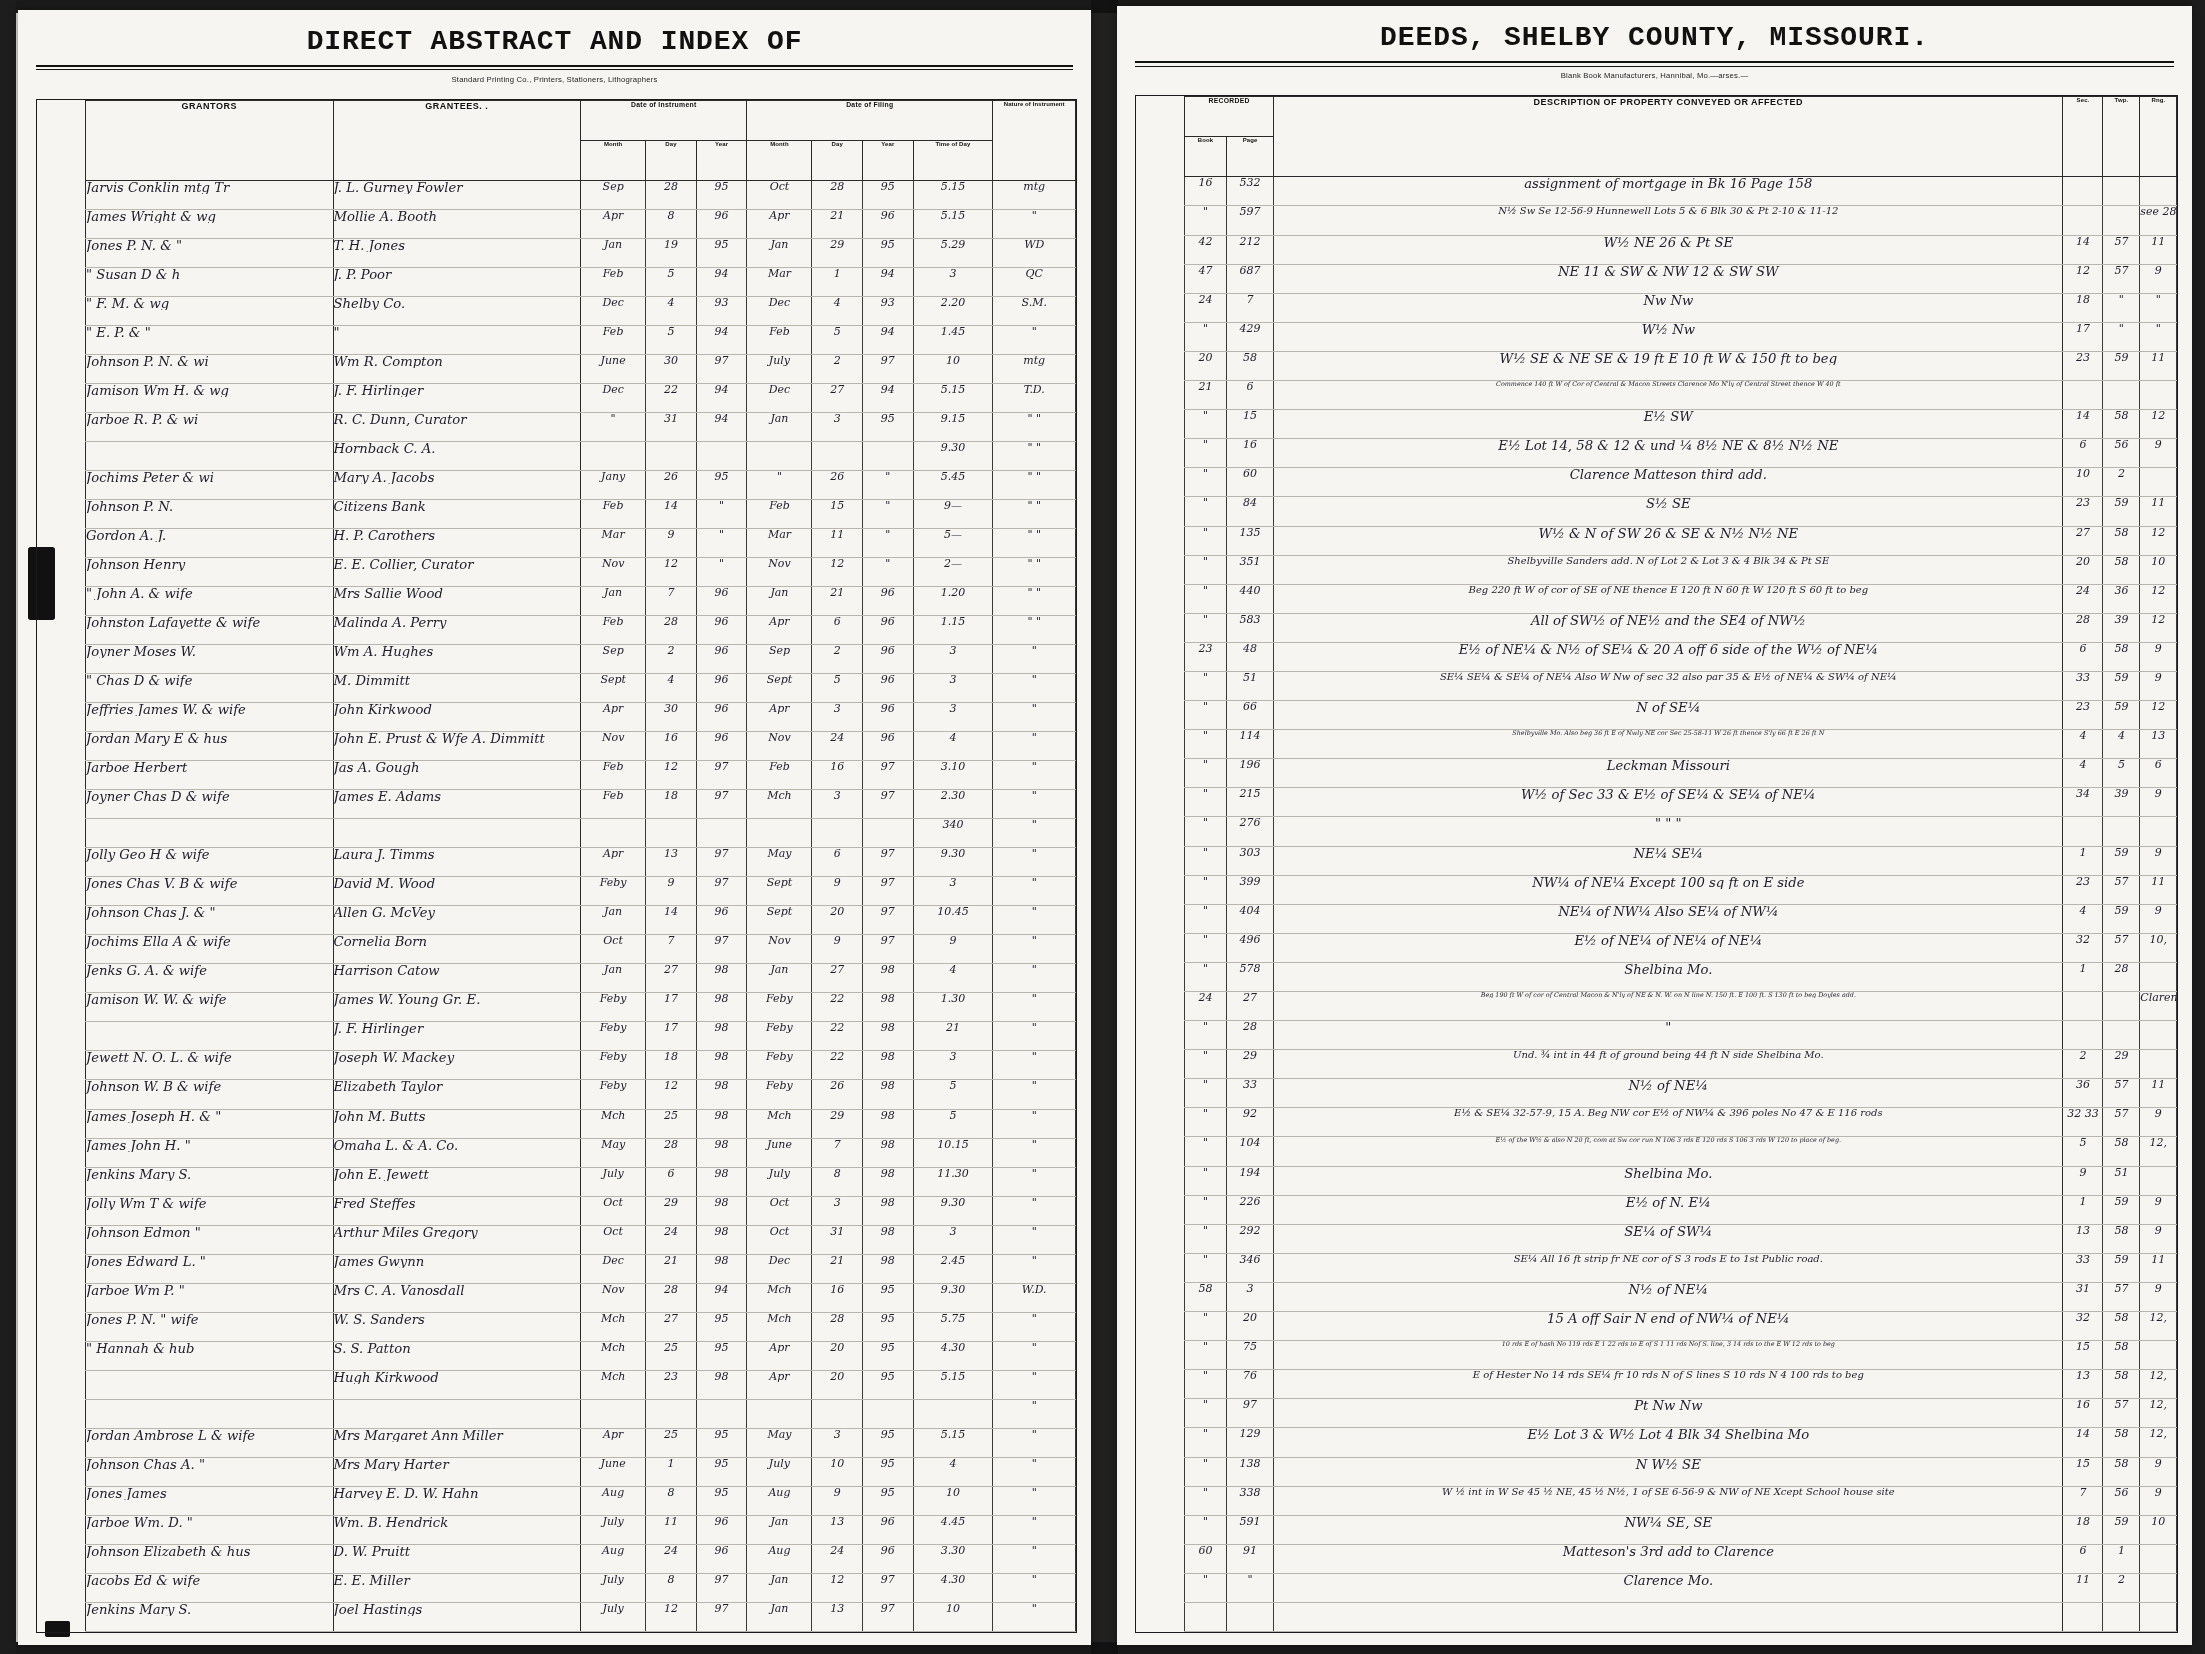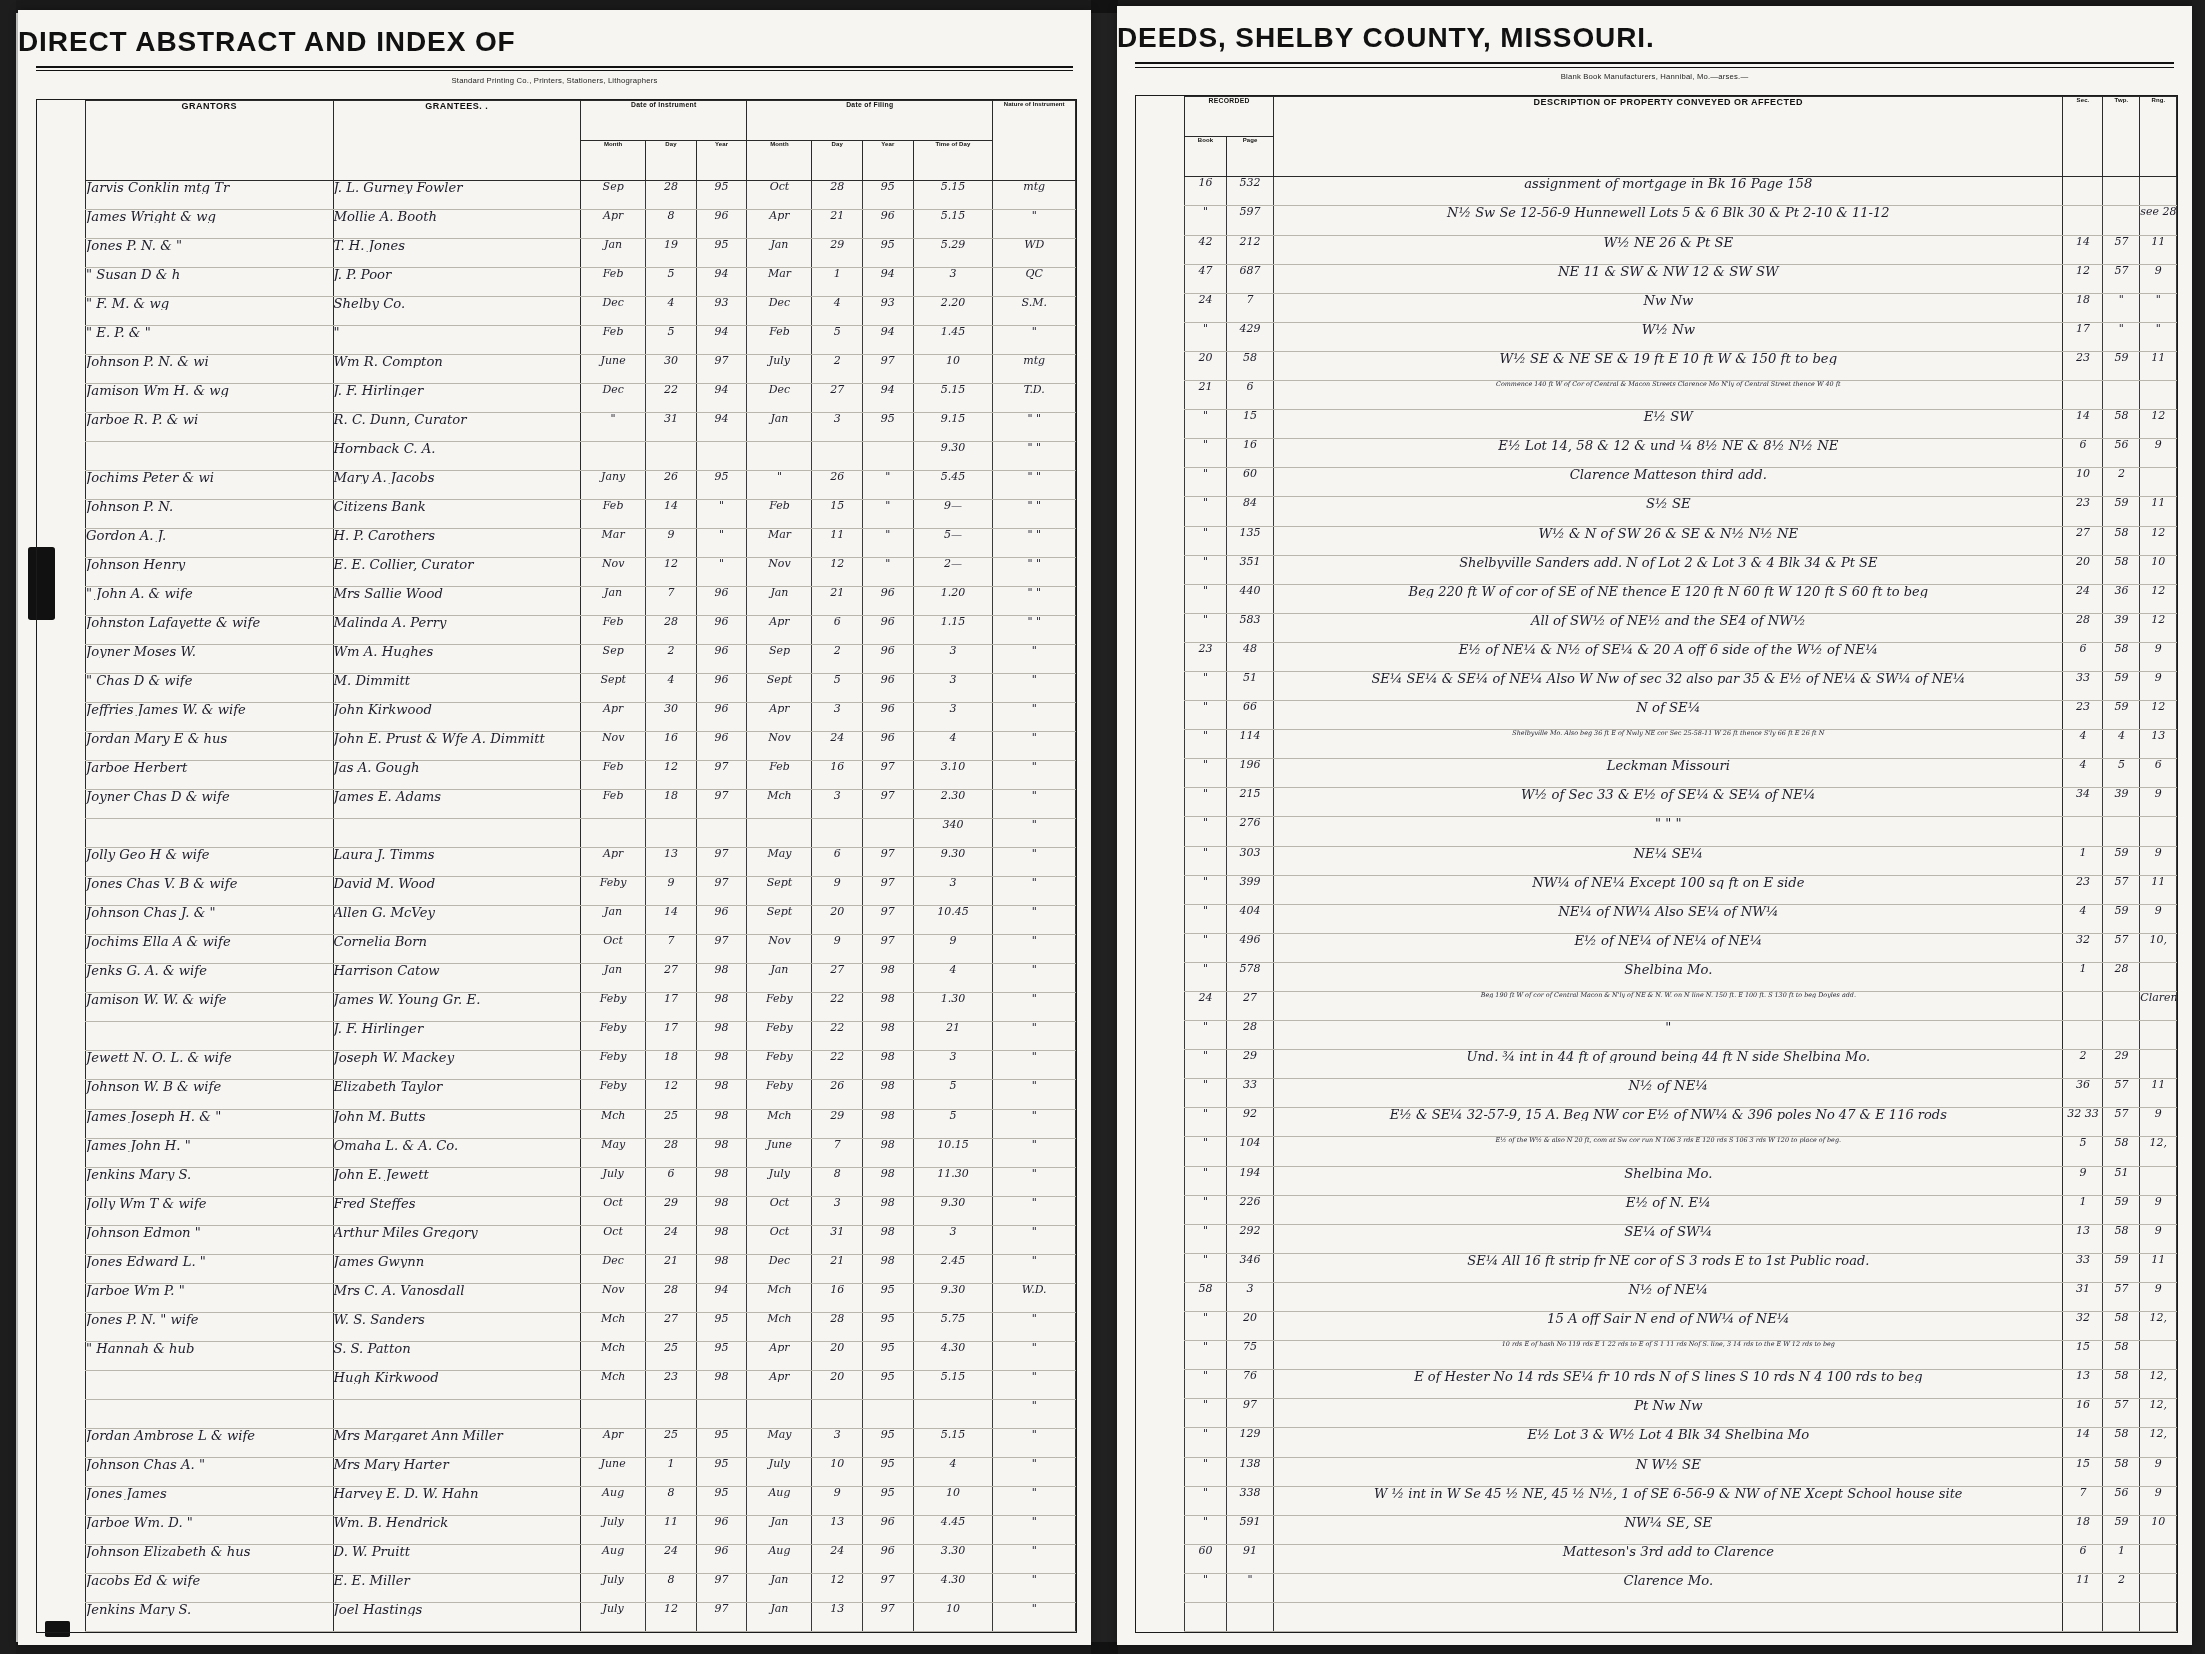--- a/index.html
+++ b/index.html
@@ -61,22 +61,22 @@
   .leaf.right { left: 1117px; top: 6.4px; width: 1075px; height: 1639px; }
 
   .leaf-inner {
     position: absolute;
     inset: 0;
     padding: 0;
   }
 
   
   .page-head {
-    text-align: left;
-    font-family: Liberation Sans, sans-serif;
+    text-align: center;
+    font-family: Liberation Mono, monospace;
     font-weight: bold;
     letter-spacing: 0.9px;
     font-size: 28px;
     color: #111;
     margin-top: 15.5px;
   }
   .head-rule {
     margin: 8.2px 18px 0 18px;
     border-top: 2.3px solid #111;
   }
@@ -132,21 +132,21 @@
   .hw {
     font-family: "DejaVu Serif", serif;
     font-style: italic;
     font-size: 13.2px;
     color: #1c1c2b;
     line-height: 1;
     white-space: nowrap;
     overflow: hidden;
   }
   .hw.sm { font-size: 11px; }
-  .hw.xs { font-size: 13px; }
+  .hw.xs { font-size: 10px; }
   .hw.xxs { font-size: 6.4px; }
   .hw.c { text-align: center; }
 
   .rowcell {
     height: 26px;
     padding: 1.8px 3.6px 0 4.6px;
     box-sizing: border-box;
   }
   .rowcell.c { text-align: center; padding-left: 0; padding-right: 0; }
 

